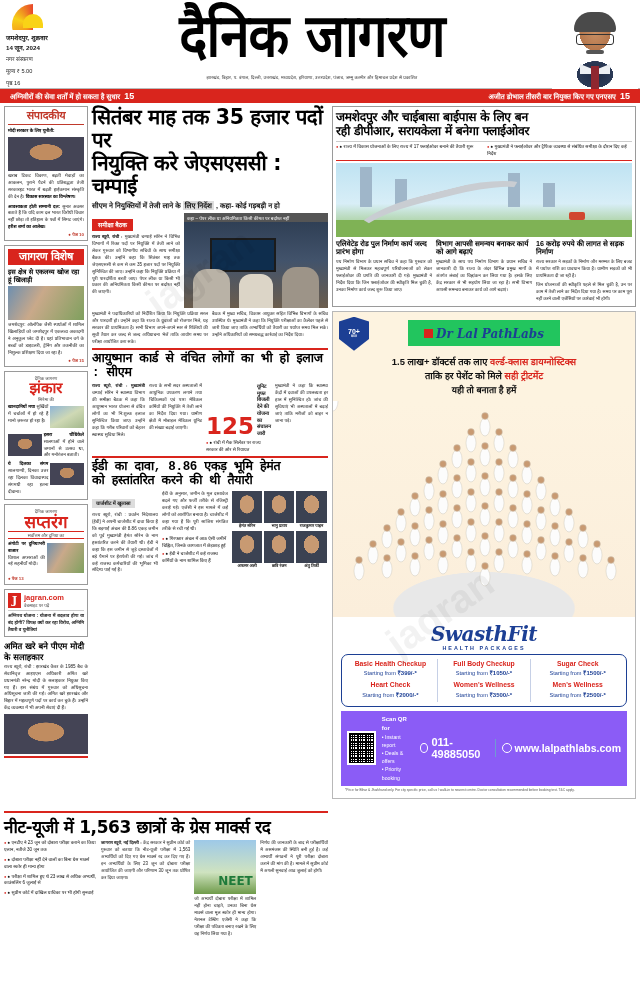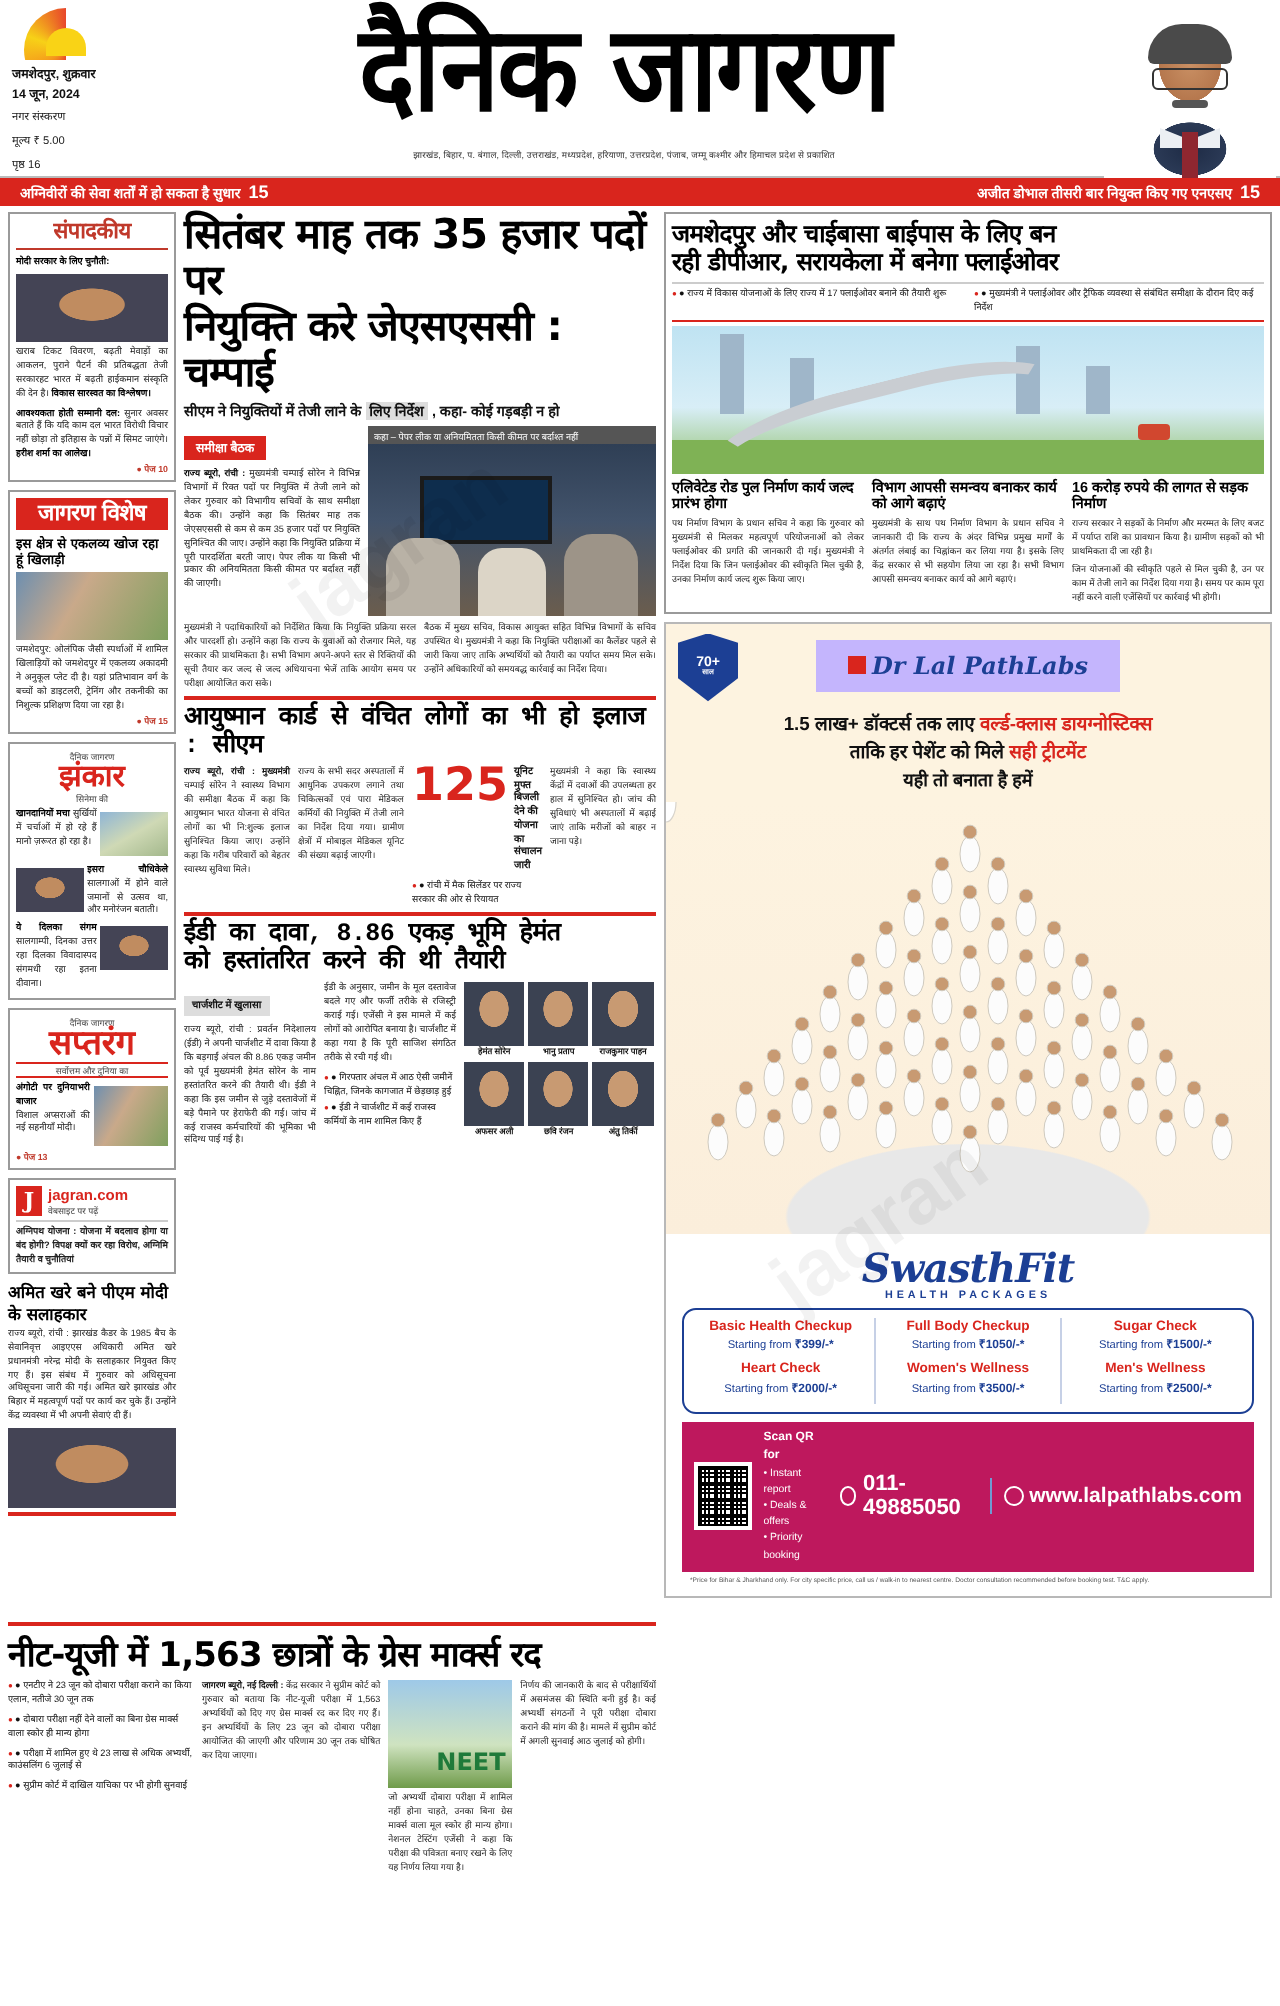--- a/index.html
+++ b/index.html
@@ -136,21 +136,21 @@
   .two-col { display:flex; gap:4px; }
   .two-col .c { flex:1; font-size:4.5px; line-height:1.55; text-align:justify; color:#222; }
 
   
   .ad { border:1px solid #b8b8b8; background:#fdf3e0; position:relative; overflow:hidden; }
   .ad-top { padding:8px 6px 4px 6px; position:relative; text-align:center; }
   .ad-badge { position:absolute; left:6px; top:5px; width:30px; height:34px; background:#1c3f94;
     clip-path: polygon(50% 0,100% 14%,100% 66%,50% 100%,0 66%,0 14%); color:#fff; font-size:7px; font-weight:900;
     display:flex; align-items:center; justify-content:center; flex-direction:column; line-height:1; }
   .ad-badge small { font-size:3.6px; font-weight:bold; }
-  .ad-logo { display:inline-block; background:#c4b5fd; padding:4px 16px; }
+  .ad-logo { display:inline-block; background:#22c55e; padding:4px 16px; }
   .ad-logo-txt { font-family:"DejaVu Serif", serif; font-style:italic; font-weight:bold; font-size:12px; color:#1c3f94; }
   .ad-logo-mark { display:inline-block; width:9px; height:9px; background:#d9251d; margin-right:3px; vertical-align:middle; }
   .ad-line1 { font-size:9.4px; font-weight:bold; color:#111; margin-top:9px; line-height:1.5; }
   .ad-line1 .red { color:#d9251d; }
   .ad-line2 { font-size:9.4px; font-weight:bold; color:#111; line-height:1.5; }
   .ad-line2 .red { color:#d9251d; }
   .ad-line3 { font-size:9px; font-weight:bold; color:#111; line-height:1.6; }
   .ad-big { font-size:19px; font-weight:900; font-family:"DejaVu Sans",sans-serif; line-height:1.15; margin-top:1px; }
   .ad-big .b { color:#1c3f94; } .ad-big .r { color:#d9251d; }
   .ad-photo { height:216px; background:
@@ -161,21 +161,21 @@
   .swasth-logo { text-align:center; }
   .swasth-1 { font-family:"DejaVu Serif",serif; font-style:italic; font-weight:900; font-size:20px; color:#1c3f94; letter-spacing:-0.5px;}
   .swasth-sub { font-size:5.4px; letter-spacing:2px; color:#1c3f94; font-weight:bold; margin-top:-1px;}
   .pkg-box { border:1px solid #1c3f94; border-radius:7px; margin-top:3px; padding:4px 2px; display:flex; }
   .pkg-col { flex:1; text-align:center; border-right:1px solid #c6d0e6; }
   .pkg-col:last-child { border-right:none; }
   .pkg-name { font-size:6.8px; font-weight:bold; color:#d9251d; line-height:1.5; }
   .pkg-price { font-size:5.6px; color:#1c3f94; line-height:1.5; margin-bottom:2px;}
   .pkg-price b { font-size:6px; }
 
-  .contact-bar { background:#be185d; display:flex; align-items:center; padding:4px 6px; gap:6px; margin-top:4px;}
+  .contact-bar { background:#8b5cf6; display:flex; align-items:center; padding:4px 6px; gap:6px; margin-top:4px;}
   .qr { width:34px; height:34px; background:#fff; padding:2px; }
   .qr-in { width:100%; height:100%;
      background-image:
       linear-gradient(90deg,#000 25%,transparent 25% 37%,#000 37% 50%,transparent 50% 62%,#000 62% 75%,transparent 75%),
       linear-gradient(#000 25%,transparent 25% 37%,#000 37% 50%,transparent 50% 62%,#000 62% 75%,transparent 75%);
      background-size:8px 8px; background-color:#fff; }
   .qr-txt { color:#fff; font-size:5.2px; line-height:1.55; }
   .qr-txt .t { font-weight:bold; font-size:6px; }
   .phone { color:#fff; font-size:11px; font-weight:bold; display:flex; align-items:center; gap:3px;}
   .divider-v { width:1px; height:18px; background:#6f9bd2; }
@@ -372,21 +372,21 @@
 
       <div>
         <div class="sub-head">आयुष्मान कार्ड से वंचित लोगों का भी हो इलाज : सीएम</div>
         <div style="display:flex;gap:4px;margin-top:2px;">
           <div class="c" style="flex:1;font-size:4.5px;line-height:1.55;text-align:justify;color:#222;">
             <b class="byline">राज्य ब्यूरो, रांची : मुख्यमंत्री</b>
             <span>चम्पाई सोरेन ने स्वास्थ्य विभाग की समीक्षा बैठक में कहा कि आयुष्मान भारत योजना से वंचित लोगों का भी नि:शुल्क इलाज सुनिश्चित किया जाए। उन्होंने कहा कि गरीब परिवारों को बेहतर स्वास्थ्य सुविधा मिले।</span>
           </div>
           <div class="c" style="flex:1;font-size:4.5px;line-height:1.55;text-align:justify;color:#222;">राज्य के सभी सदर अस्पतालों में आधुनिक उपकरण लगाने तथा चिकित्सकों एवं पारा मेडिकल कर्मियों की नियुक्ति में तेजी लाने का निर्देश दिया गया। ग्रामीण क्षेत्रों में मोबाइल मेडिकल यूनिट की संख्या बढ़ाई जाएगी।</div>
           <div style="flex:1;">
-            <div style="display:flex;gap:3px;align-items:flex-start;">
+            <div style="display:flex;gap:3px;align-items:flex-end;">
               <div class="num-big">125</div>
               <div class="num-side">यूनिट मुफ्त बिजली देने की योजना का संचालन जारी</div>
             </div>
             <div class="bullet-red" style="margin-top:3px;">● रांची में मैक सिलेंडर पर राज्य सरकार की ओर से रियायत</div>
           </div>
           <div class="c" style="flex:1;font-size:4.5px;line-height:1.55;text-align:justify;color:#222;">मुख्यमंत्री ने कहा कि स्वास्थ्य केंद्रों में दवाओं की उपलब्धता हर हाल में सुनिश्चित हो। जांच की सुविधाएं भी अस्पतालों में बढ़ाई जाएं ताकि मरीजों को बाहर न जाना पड़े।</div>
         </div>
       </div>
 
       <div class="hr-red"></div>

